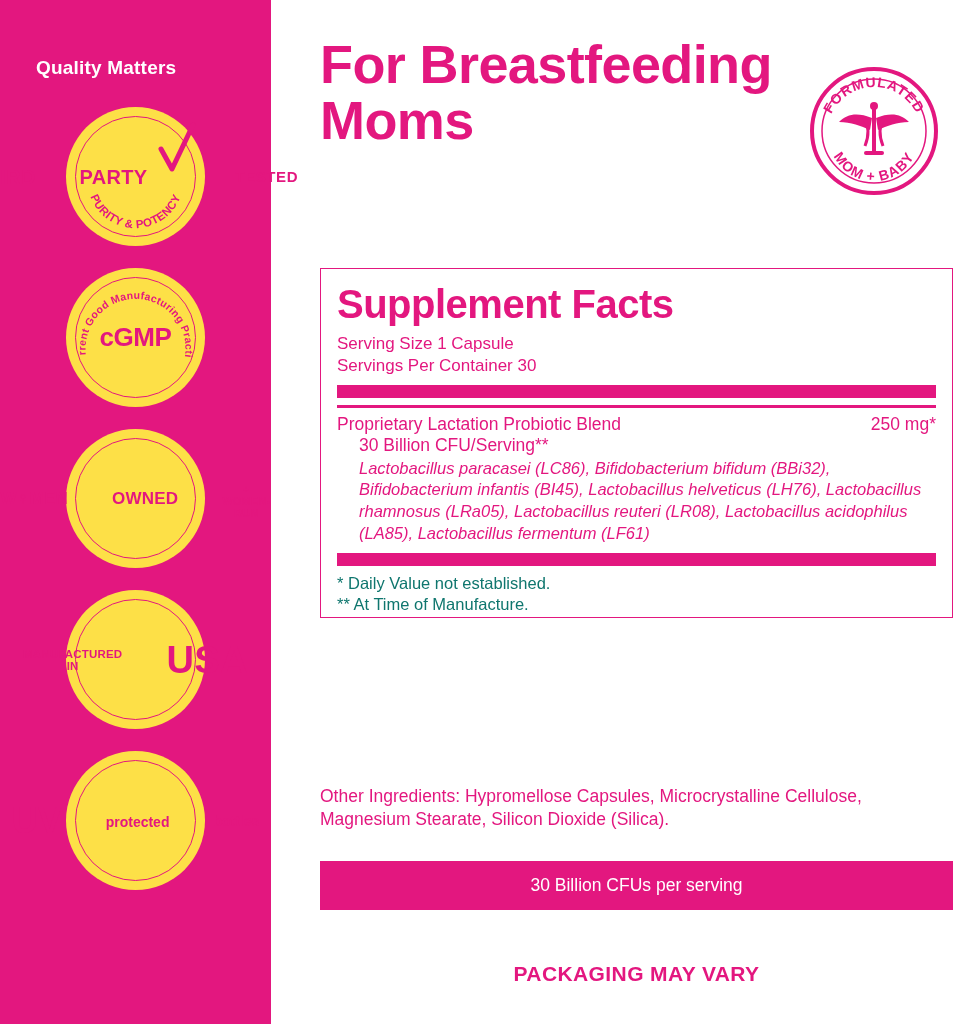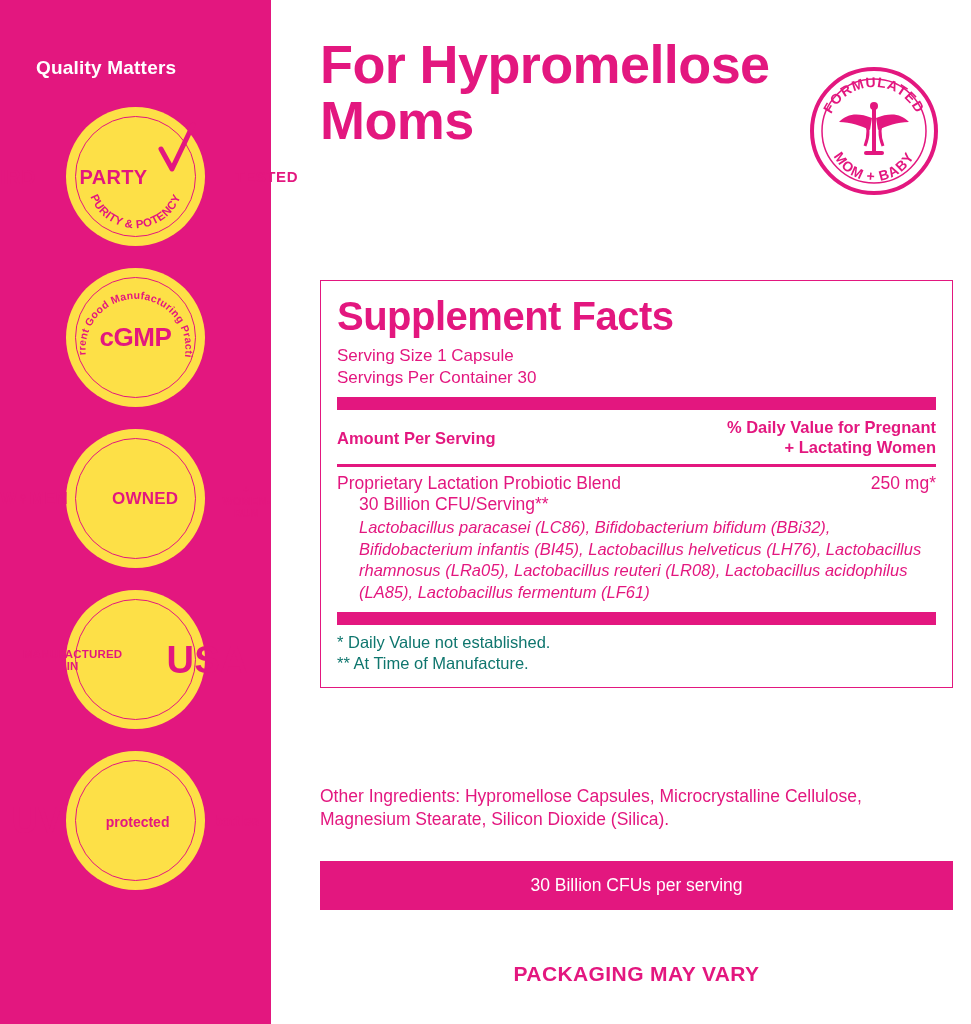--- a/index.html
+++ b/index.html
@@ -89,24 +89,24 @@
   .seal {
     position: absolute;
     top: 56px; right: 22px;
     width: 150px; height: 150px;
   }
 
   
   .sf-box {
     position: absolute;
     left: 49px;
-    top: 280px;
+    top: 268px;
     width: 633px;
     border: 1.5px solid #e3177f;
-    padding: 14px 16px 12px 16px;
+    padding: 14px 16px 2px 16px;
     background: #fff;
   }
   .sf-title {
     color: #e3177f;
     font-size: 40px;
     font-weight: bold;
     letter-spacing: -.5px;
     line-height: 1.05;
     margin-bottom: 8px;
   }
@@ -229,21 +229,21 @@
         <div class="b4-l1">UV</div>
         <div class="b4-l2">protected</div>
         <div class="b4-l3">bottles</div>
       </div>
 
     </div>
   </aside>
 
   <main class="main">
 
-    <h1 class="headline">For Hypromellose Moms</h1>
+    <h1 class="headline">For Breastfeeding Moms</h1>
 
     <div class="seal">
       <svg viewBox="0 0 150 150" width="150" height="150">
         <circle cx="75" cy="75" r="62" fill="#ffffff" stroke="#e3177f" stroke-width="4"></circle>
         <circle cx="75" cy="75" r="52" fill="none" stroke="#e3177f" stroke-width="1.5"></circle>
         <path id="sealTop" d="M 28 78 A 47 47 0 0 1 122 78" fill="none"></path>
         <path id="sealBot" d="M 30 80 A 45 45 0 0 0 120 80" fill="none"></path>
         <text text-anchor="middle" style="font-size:14px;font-weight:bold;fill:#e3177f;letter-spacing:1px;font-family:'Liberation Sans',sans-serif;">
           <textPath href="#sealTop" startOffset="50%">FORMULATED</textPath>
         </text>
@@ -263,27 +263,20 @@
       </svg>
     </div>
 
     <section class="sf-box">
       <div class="sf-title">Supplement Facts</div>
       <div class="sf-serving">Serving Size 1 Capsule</div>
       <div class="sf-serving">Servings Per Container 30</div>
 
       <div class="bar-thick"></div>
 
-      <div class="sf-row-head">
-        <div class="left">Amount Per Serving</div>
-        <div class="right">
-          <div>% Daily Value for Pregnant</div>
-          <div>+ Lactating Women</div>
-        </div>
-      </div>
 
       <div class="bar-thin"></div>
 
       <div class="blend-line">
         <span>Proprietary Lactation Probiotic Blend</span>
         <span>250 mg*</span>
       </div>
       <div class="blend-sub">30 Billion CFU/Serving**</div>
       <div class="strains">Lactobacillus paracasei (LC86), Bifidobacterium bifidum (BBi32), Bifidobacterium infantis (BI45), Lactobacillus helveticus (LH76), Lactobacillus rhamnosus (LRa05), Lactobacillus reuteri (LR08), Lactobacillus acidophilus (LA85), Lactobacillus fermentum (LF61)</div>
 

